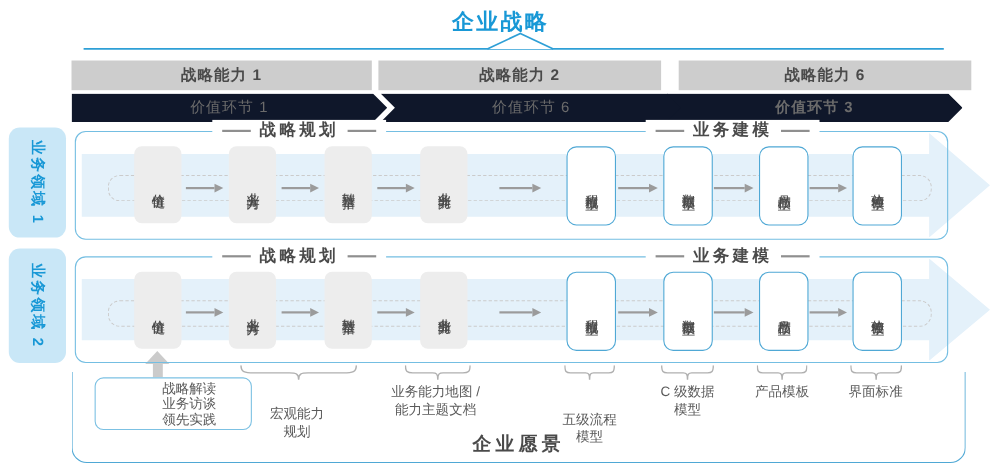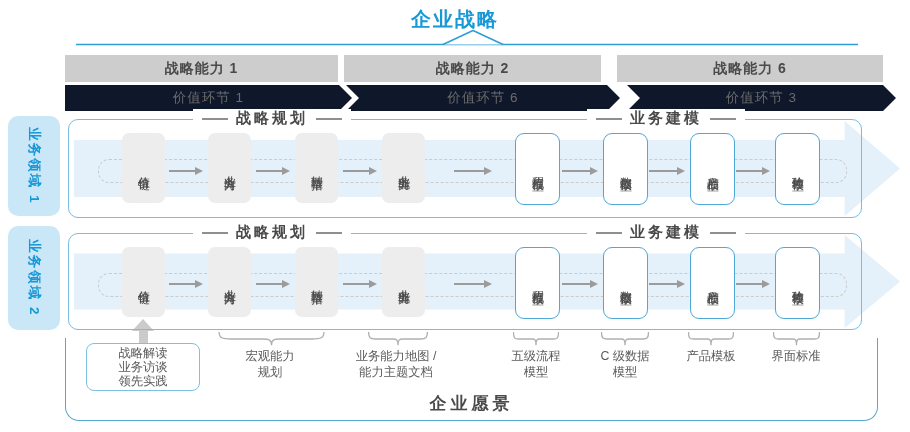--- a/index.html
+++ b/index.html
@@ -51,21 +51,21 @@
             border-left:1.5px solid #4fa8d5;border-right:1.5px solid #4fa8d5;border-bottom:1.5px solid #4fa8d5;
             border-radius:0 0 14px 14px;z-index:0;}
   #tool-label{position:absolute;bottom:5px;left:0;width:100%;text-align:center;
               font-size:17px;font-weight:bold;color:#4a4a4a;letter-spacing:4px;}
 
   
   .ann-text{position:absolute;top:349px;width:140px;text-align:center;font-size:12.3px;line-height:15.5px;color:#5a5a5a;z-index:2;}
   .ann-brace{position:absolute;top:332px;height:14px;z-index:2;}
   .ann-box{position:absolute;top:343px;height:46px;border:1.5px solid #7cc1e3;border-radius:8px;background:#fff;
            display:flex;flex-direction:column;align-items:center;justify-content:center;
-           font-size:12.3px;line-height:14px;color:#5a5a5a;z-index:2;}
+           font-size:12.3px;line-height:14px;color:#5a5a5a;z-index:2;padding-left:29px;}
   .up-arrow-head{position:absolute;top:319px;width:0;height:0;border-left:11px solid transparent;
                  border-right:11px solid transparent;border-bottom:12px solid #cbcbcb;z-index:2;}
   .up-arrow-stem{position:absolute;top:330px;width:9px;height:13px;background:#cbcbcb;z-index:2;}
 </style>
 </head>
 <body>
 
 <svg id="topline" width="910" height="50">
   <line x1="76" y1="44.5" x2="858" y2="44.5" stroke="#2e9fd6" stroke-width="1.6"></line>
   <path d="M443,44.5 L473,30.5 L503,44.5" fill="#ffffff" stroke="#2e9fd6" stroke-width="1.6" stroke-linejoin="round"></path>
@@ -74,21 +74,21 @@
 <div class="title-row">
   <span>企业战略</span>
 </div>
 
 <div class="cap-bar" style="left:65px;width:273px;">战略能力 1</div>
 <div class="cap-bar" style="left:344px;width:257px;">战略能力 2</div>
 <div class="cap-bar" style="left:617px;width:266px;">战略能力 6</div>
 
 <div class="chain-seg chain-first" style="left:65px;width:287px;">价值环节 1</div>
 <div class="chain-seg chain-mid" style="left:346px;width:274px;">价值环节 6</div>
-<div class="chain-seg chain-mid" style="left:627px;width:269px;">价值环节 3</div>
+<div class="chain-seg chain-mid" style="left:606px;width:269px;font-weight:bold;">价值环节 3</div>
 
 <div id="tool-box">
   <div id="tool-label">企业愿景</div>
 </div>
 
 <div class="domain" style="top:116px;height:100px;">
   <span>业务领域 1</span>
 </div>
 <div class="domain" style="top:226px;height:104px;">
   <span>业务领域 2</span>
@@ -237,35 +237,35 @@
     <div class="up-arrow-head" style="left: 132px;"></div>
     <div class="up-arrow-stem" style="left: 138.5px;"></div>
     <div class="ann-box" style="left: 86px; width: 112px;">
       <div>战略解读</div>
       <div>业务访谈</div>
       <div>领先实践</div>
     </div>
     <div class="ann-brace" style="left: 218px; width: 107px;"><svg width="100%" height="100%" viewBox="0 0 100 16" preserveAspectRatio="none">
         <path d="M 1 0 C 1 7, 4 8, 12 8 L 42 8 C 48 8, 50 9, 50 15 C 50 9, 52 8, 58 8 L 88 8 C 96 8, 99 7, 99 0" fill="none" stroke="#b0b0b0" stroke-width="1.3" vector-effect="non-scaling-stroke"></path>
       </svg></div>
-    <div class="ann-text" style="left: 200px;">
+    <div class="ann-text" style="left: 200px; margin-top: 20px;">
       <div>宏观能力</div>
       <div>规划</div>
     </div>
     <div class="ann-brace" style="left: 368px; width: 60px;"><svg width="100%" height="100%" viewBox="0 0 100 16" preserveAspectRatio="none">
         <path d="M 1 0 C 1 7, 4 8, 12 8 L 42 8 C 48 8, 50 9, 50 15 C 50 9, 52 8, 58 8 L 88 8 C 96 8, 99 7, 99 0" fill="none" stroke="#b0b0b0" stroke-width="1.3" vector-effect="non-scaling-stroke"></path>
       </svg></div>
     <div class="ann-text" style="left: 326px;">
       <div>业务能力地图 /</div>
       <div>能力主题文档</div>
     </div>
     <div class="ann-brace" style="left: 513px; width: 46px;"><svg width="100%" height="100%" viewBox="0 0 100 16" preserveAspectRatio="none">
         <path d="M 1 0 C 1 7, 4 8, 12 8 L 42 8 C 48 8, 50 9, 50 15 C 50 9, 52 8, 58 8 L 88 8 C 96 8, 99 7, 99 0" fill="none" stroke="#b0b0b0" stroke-width="1.3" vector-effect="non-scaling-stroke"></path>
       </svg></div>
-    <div class="ann-text" style="left: 466px;">
+    <div class="ann-text" style="left: 466px; margin-top: 25px;">
       <div>五级流程</div>
       <div>模型</div>
     </div>
     <div class="ann-brace" style="left: 601px; width: 48px;"><svg width="100%" height="100%" viewBox="0 0 100 16" preserveAspectRatio="none">
         <path d="M 1 0 C 1 7, 4 8, 12 8 L 42 8 C 48 8, 50 9, 50 15 C 50 9, 52 8, 58 8 L 88 8 C 96 8, 99 7, 99 0" fill="none" stroke="#b0b0b0" stroke-width="1.3" vector-effect="non-scaling-stroke"></path>
       </svg></div>
     <div class="ann-text" style="left: 555px;">
       <div>C 级数据</div>
       <div>模型</div>
     </div>

